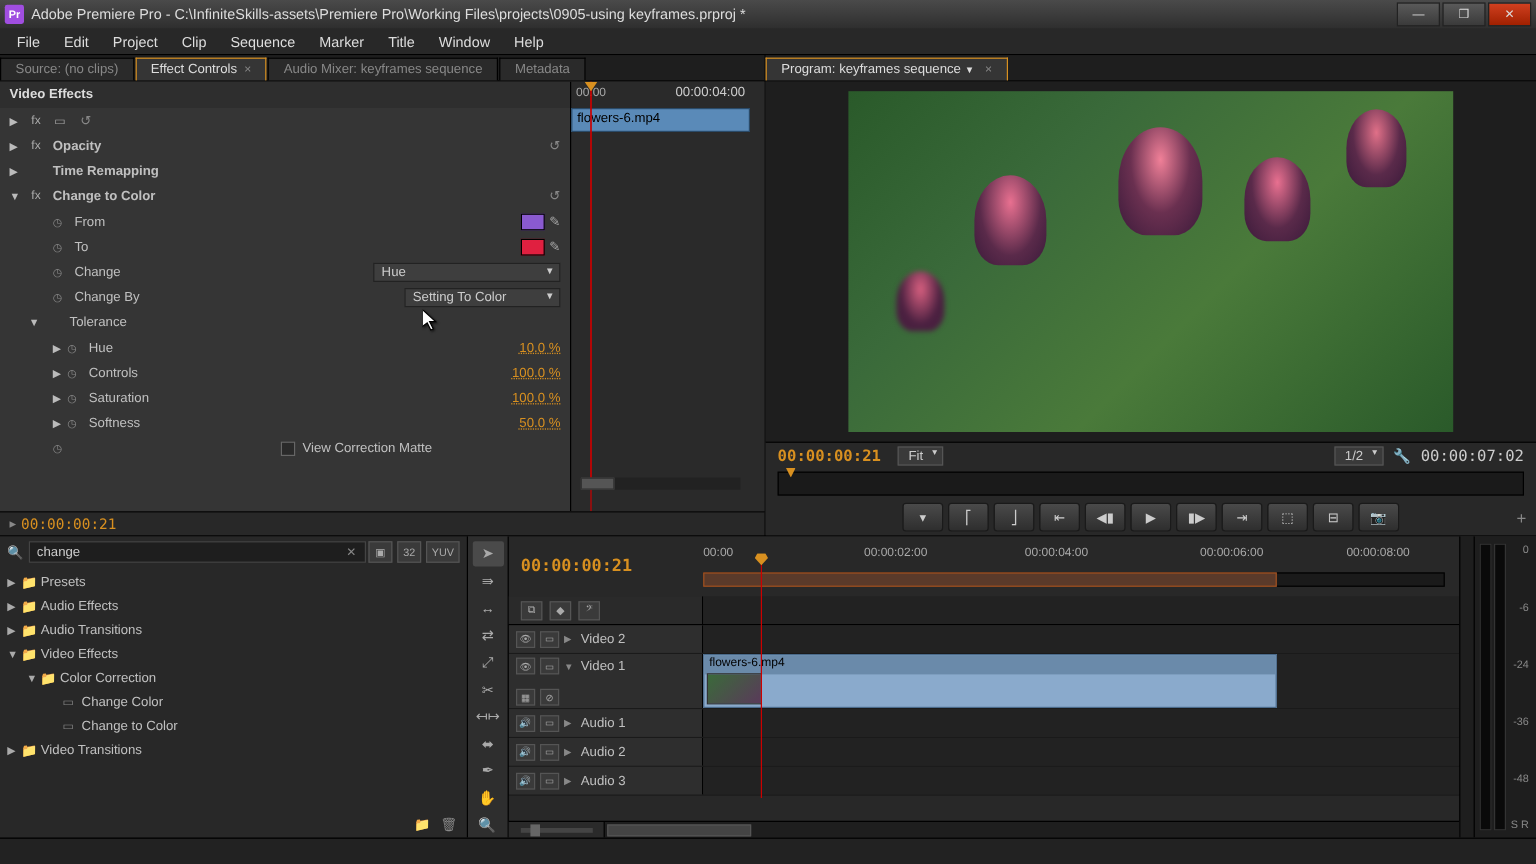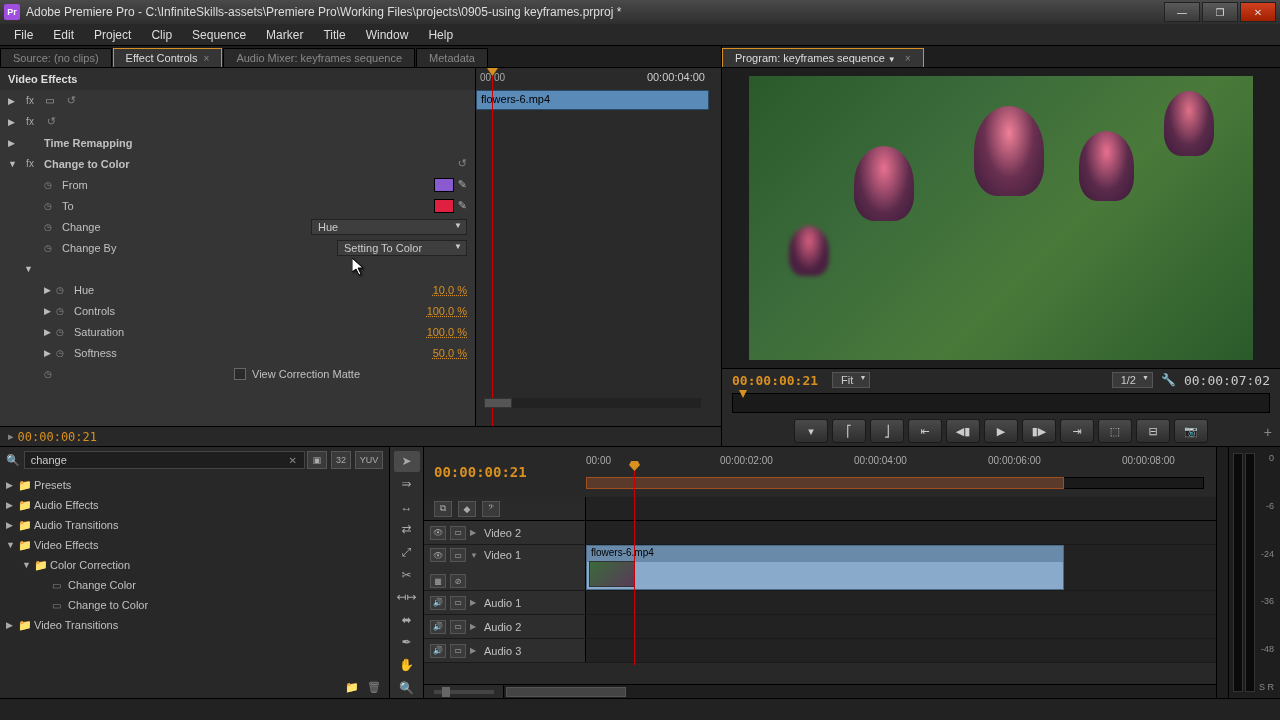--- a/index.html
+++ b/index.html
@@ -12,21 +12,21 @@
 .titlebar .win-controls { display: flex; }
 .titlebar .win-btn { width: 36px; height: 20px; background: linear-gradient(#5a5a5a, #3a3a3a); border: 1px solid #222; margin-left: 2px; display: flex; align-items: center; justify-content: center; color: #ddd; font-size: 10px; }
 .titlebar .win-btn.close { background: linear-gradient(#d04020, #a02000); }
 
 
 .menubar { height: 22px; background: #282828; display: flex; align-items: center; padding: 0 4px; border-bottom: 1px solid #000; }
 .menubar .menu-item { padding: 3px 10px; color: #ddd; font-size: 12px; cursor: pointer; }
 
 
 .main { display: flex; height: 400px; }
-.left-pane { width: 722px; display: flex; flex-direction: column; border-right: 1px solid #000; }
+.left-pane { width: 638px; display: flex; flex-direction: column; border-right: 1px solid #000; }
 .right-pane { flex: 1; display: flex; flex-direction: column; }
 
 
 .tabs { height: 22px; background: #1e1e1e; display: flex; align-items: flex-end; border-bottom: 1px solid #000; }
 .tab { padding: 3px 12px; background: #2a2a2a; color: #888; border: 1px solid #000; border-bottom: none; margin-right: 1px; cursor: pointer; font-size: 11px; }
 .tab.active { background: #353535; color: #ddd; border: 1px solid #d89020; border-bottom: none; }
 .tab .x { margin-left: 6px; color: #888; font-size: 10px; }
 
 
 .effect-controls { flex: 1; background: #353535; display: flex; overflow: hidden; position: relative; }
@@ -198,20 +198,21 @@
         <div class="ec-section-head">Video Effects</div>
         <div class="ec-row">
           <span class="twisty">▶</span>
           <span class="fx-icon">fx</span>
           <span class="fx-icon">▭</span>
           <span class="reset-icon">↺</span>
         </div>
         <div class="ec-row">
           <span class="twisty">▶</span>
           <span class="fx-icon">fx</span>
+          <span class="name bold">Opacity</span>
           <span class="reset-icon">↺</span>
         </div>
         <div class="ec-row">
           <span class="twisty">▶</span>
           <span class="fx-icon"></span>
           <span class="name bold">Time Remapping</span>
         </div>
         <div class="ec-row">
           <span class="twisty">▼</span>
           <span class="fx-icon">fx</span>
@@ -240,20 +241,21 @@
         </div>
         <div class="ec-row indent-2">
           <span class="kf-icon">◷</span>
           <span class="name">Change By</span>
           <span style="width:85px"></span>
           <span class="dropdown">Setting To Color</span>
         </div>
         <div class="ec-row indent-1">
           <span class="twisty">▼</span>
           <span style="width:18px"></span>
+          <span class="name">Tolerance</span>
         </div>
         <div class="ec-row indent-2">
           <span class="twisty">▶</span>
           <span class="kf-icon">◷</span>
           <span class="name">Hue</span>
           <span style="width:102px"></span>
           <span class="val">10.0 %</span>
         </div>
         <div class="ec-row indent-2">
           <span class="twisty">▶</span>
@@ -426,21 +428,21 @@
     <div class="tl-main">
       <div class="tl-header">
         <div class="tl-hl">
             <span class="tl-timecode">00:00:00:21</span>
           </div>
         <div class="tl-hr">
           <div class="tl-ruler">
             <span class="tl-tick-label" style="left:0">00:00</span>
             <span class="tl-tick-label" style="left:134px">00:00:02:00</span>
             <span class="tl-tick-label" style="left:268px">00:00:04:00</span>
-            <span class="tl-tick-label" style="left:402px">00:00:06:00</span>
+            <span class="tl-tick-label" style="left:414px">00:00:06:00</span>
             <span class="tl-tick-label" style="left:536px">00:00:08:00</span>
           </div>
           <div class="tl-ruler-bar"></div>
           <div class="tl-work-area"></div>
           <div class="tl-playhead"></div>
         </div>
       </div>
       <div class="tl-ctrl-row">
         <div class="tl-ctrl-left">
           <span class="tl-ctrl-btn">⧉</span>

